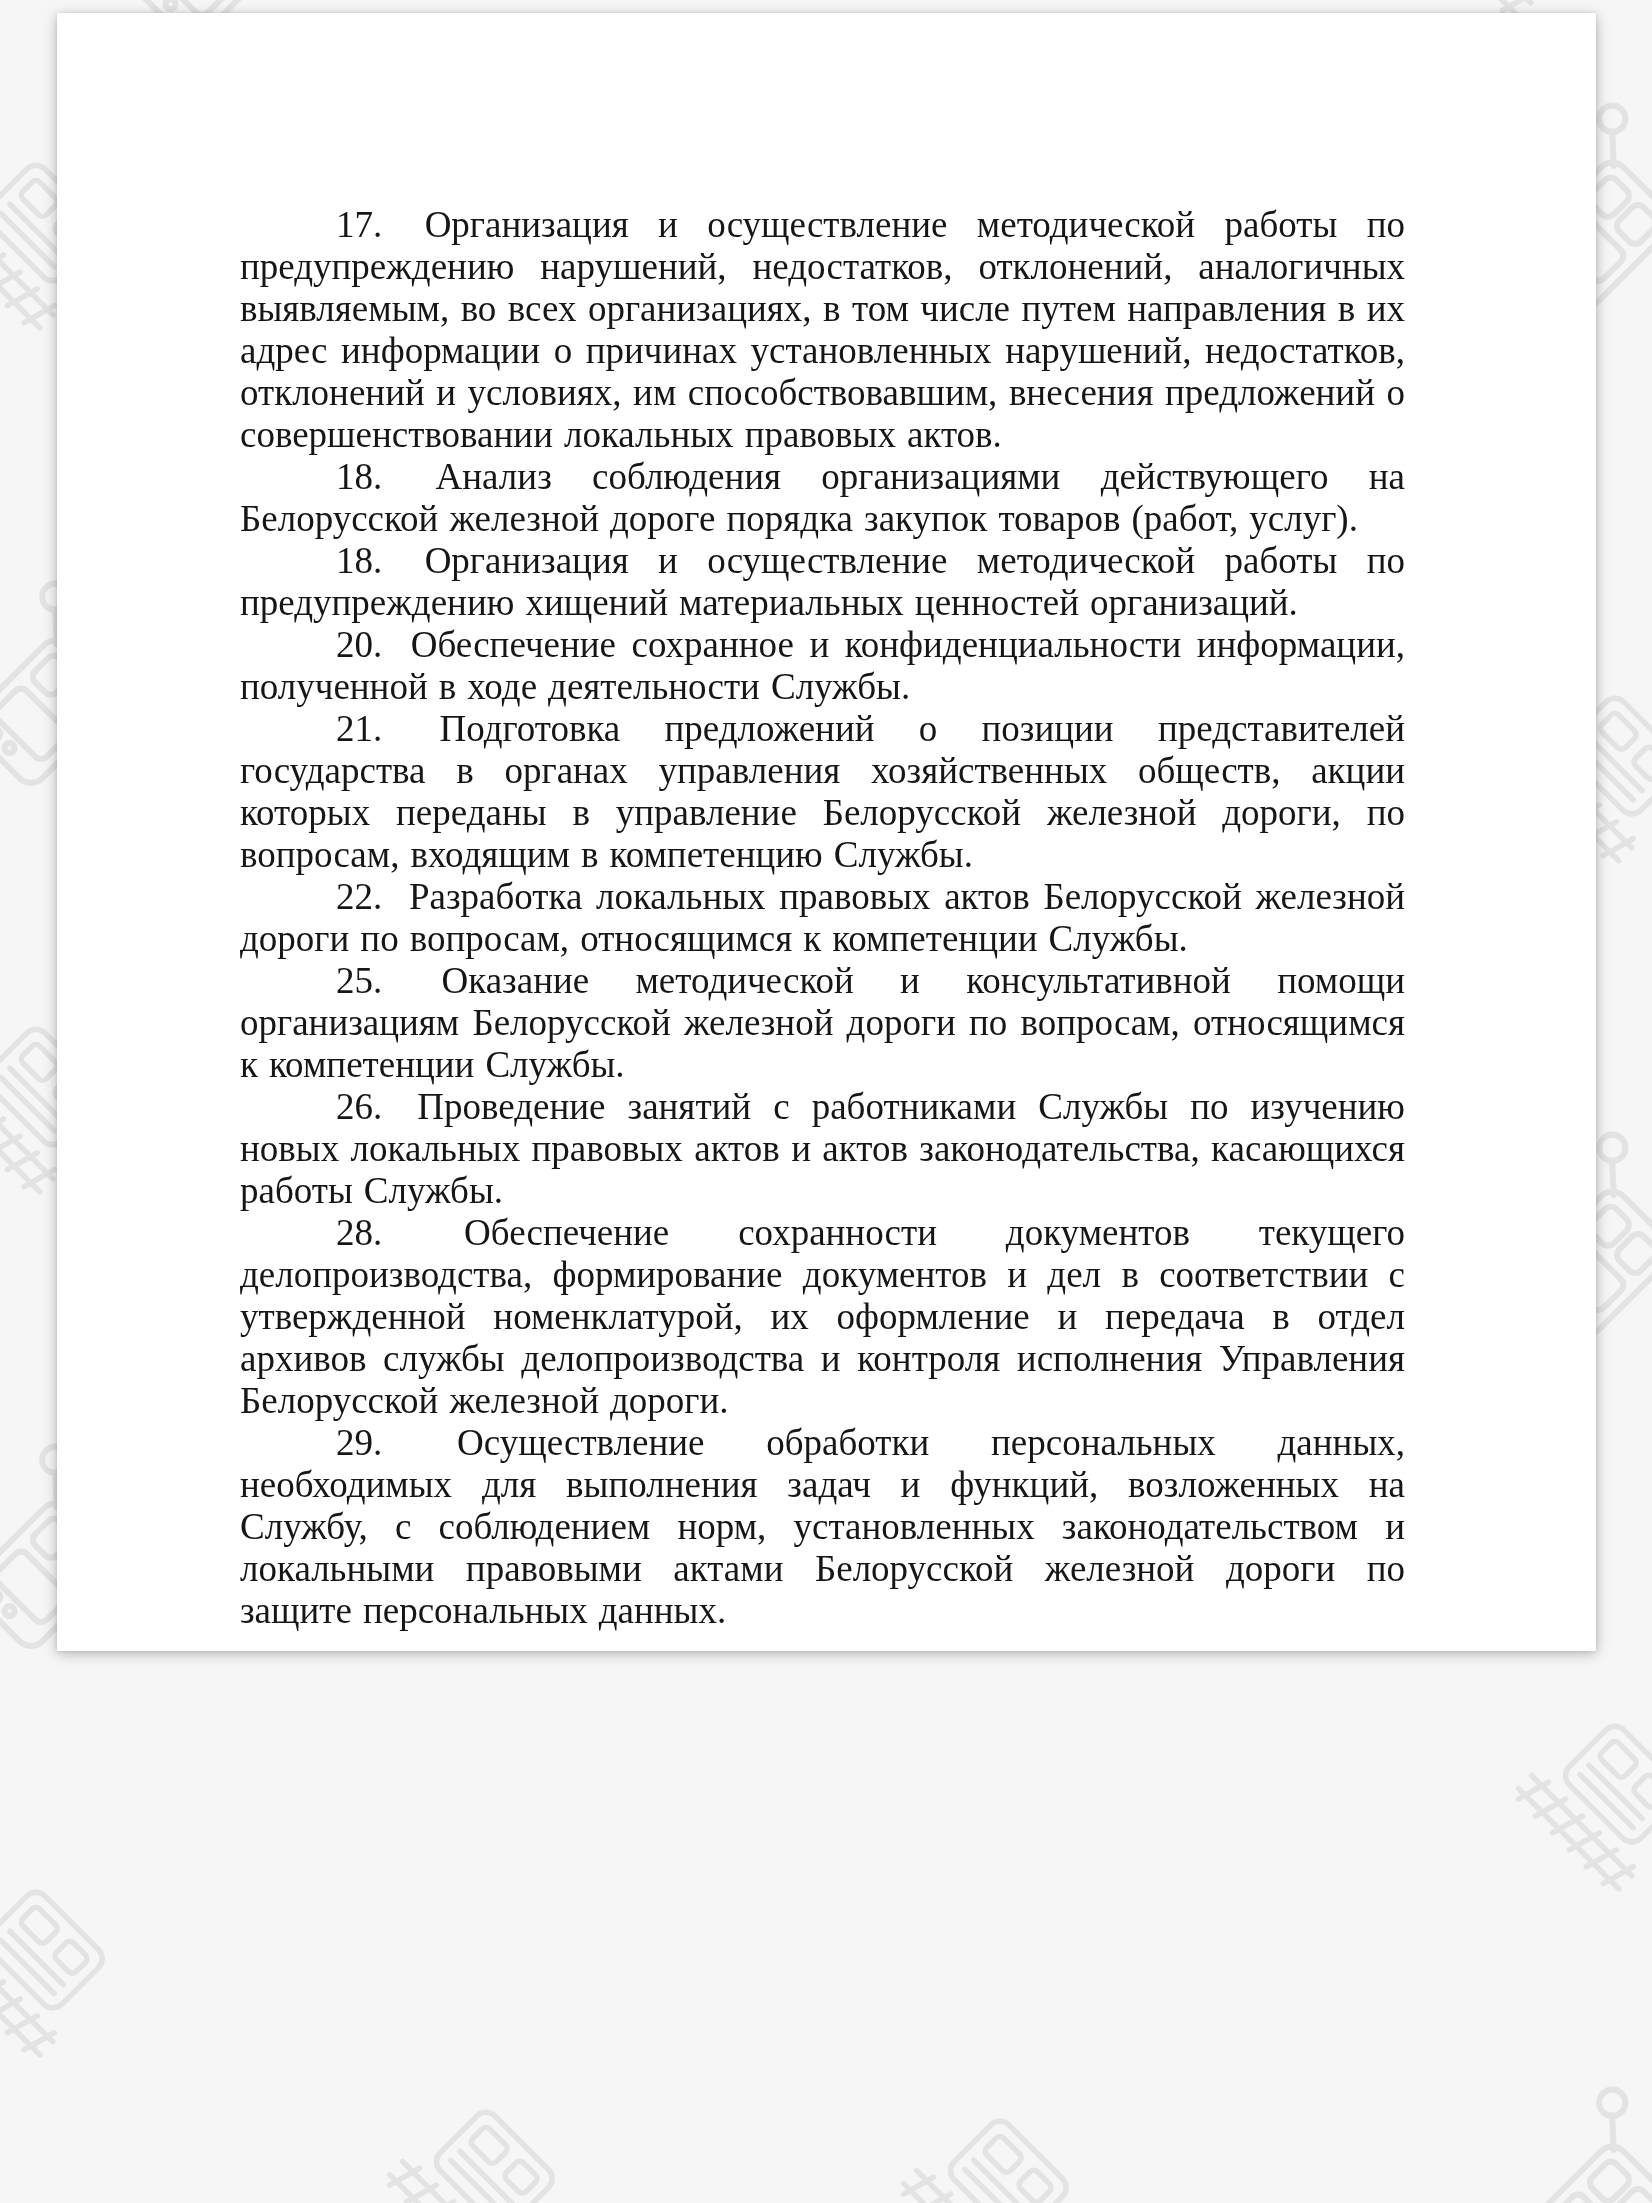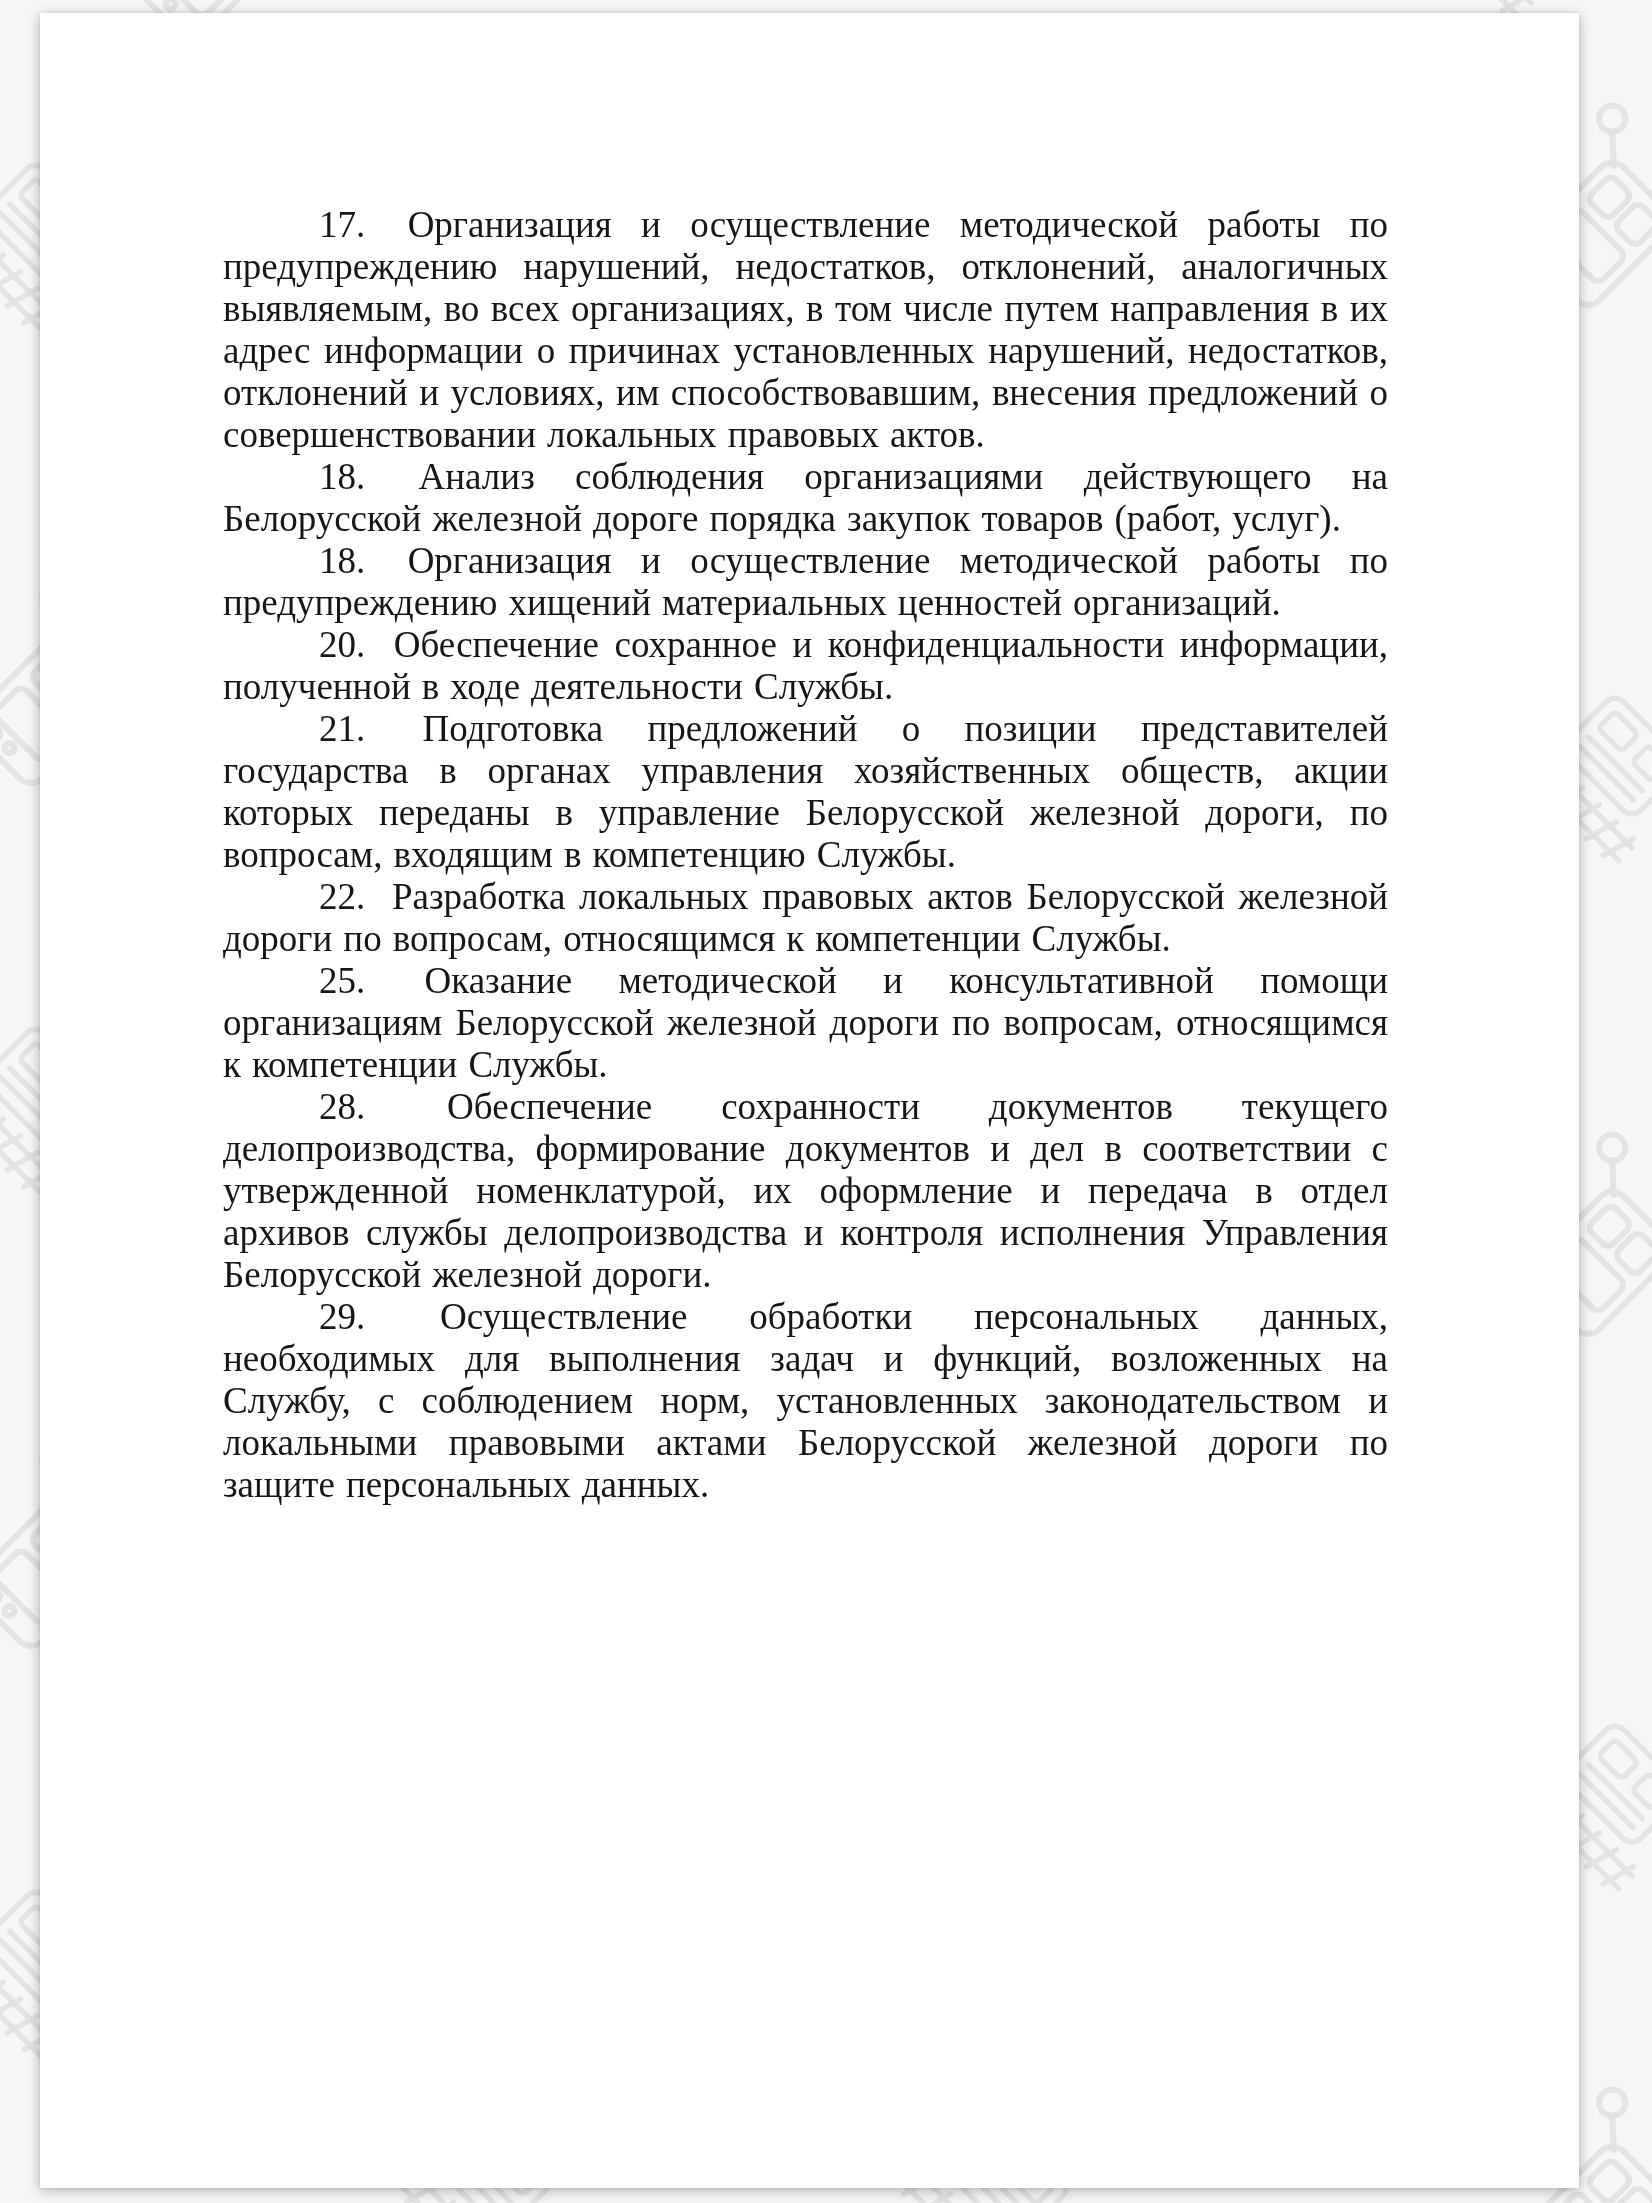--- a/index.html
+++ b/index.html
@@ -15,21 +15,21 @@
     position:relative;overflow:hidden;
     background:var(--bg);
     font-family:"Liberation Serif","DejaVu Serif",serif;
   }
   
   .wm-layer{position:absolute;inset:0;z-index:0;}
   .wm{position:absolute;transform:rotate(45deg);}
   .wm svg *{stroke:var(--wm-color);stroke-width:6;fill:none;stroke-linecap:round;stroke-linejoin:round;}
   
   .paper{
-    position:absolute;left:40px;top:13px;width:1539px;height:2175px;
+    position:absolute;left:57px;top:13px;width:1539px;height:1638px;
     background:var(--paper);
     box-shadow:0 2.8px 13px rgba(0,0,0,0.28),0 0 3.7px rgba(0,0,0,0.10);
     z-index:1;
   }
   .content{
     position:absolute;left:183px;right:191px;top:191px;
   }
   .para{
     margin:0;
     text-indent:96px;
@@ -134,20 +134,21 @@
   <p class="para"><span class="num">20.</span> <span class="txt">Обеспечение сохранное и конфиденциальности информации, полученной в ходе деятельности Службы.</span></p>
 
   <p class="para"><span class="num">21.</span> <span class="txt">Подготовка предложений о позиции представителей государства в органах управления хозяйственных обществ, акции которых переданы в управление Белорусской железной дороги, по вопросам, входящим в компетенцию Службы.</span></p>
 
   <p class="para"><span class="num">22.</span> <span class="txt">Разработка локальных правовых актов Белорусской железной дороги по вопросам, относящимся к компетенции Службы.</span></p>
 
 
 
   <p class="para"><span class="num">25.</span> <span class="txt">Оказание методической и консультативной помощи организациям Белорусской железной дороги по вопросам, относящимся к компетенции Службы.</span></p>
 
+  <p class="para"><span class="num">26.</span> <span class="txt">Проведение занятий с работниками Службы по изучению новых локальных правовых актов и актов законодательства, касающихся работы Службы.</span></p>
 
 
   <p class="para"><span class="num">28.</span> <span class="txt">Обеспечение сохранности документов текущего делопроизводства, формирование документов и дел в соответствии с утвержденной номенклатурой, их оформление и передача в отдел архивов службы делопроизводства и контроля исполнения Управления Белорусской железной дороги.</span></p>
 
   <p class="para"><span class="num">29.</span> <span class="txt">Осуществление обработки персональных данных, необходимых для выполнения задач и функций, возложенных на Службу, с соблюдением норм, установленных законодательством и локальными правовыми актами Белорусской железной дороги по защите персональных данных.</span></p>
 
 </div>
 </div>
 
 

